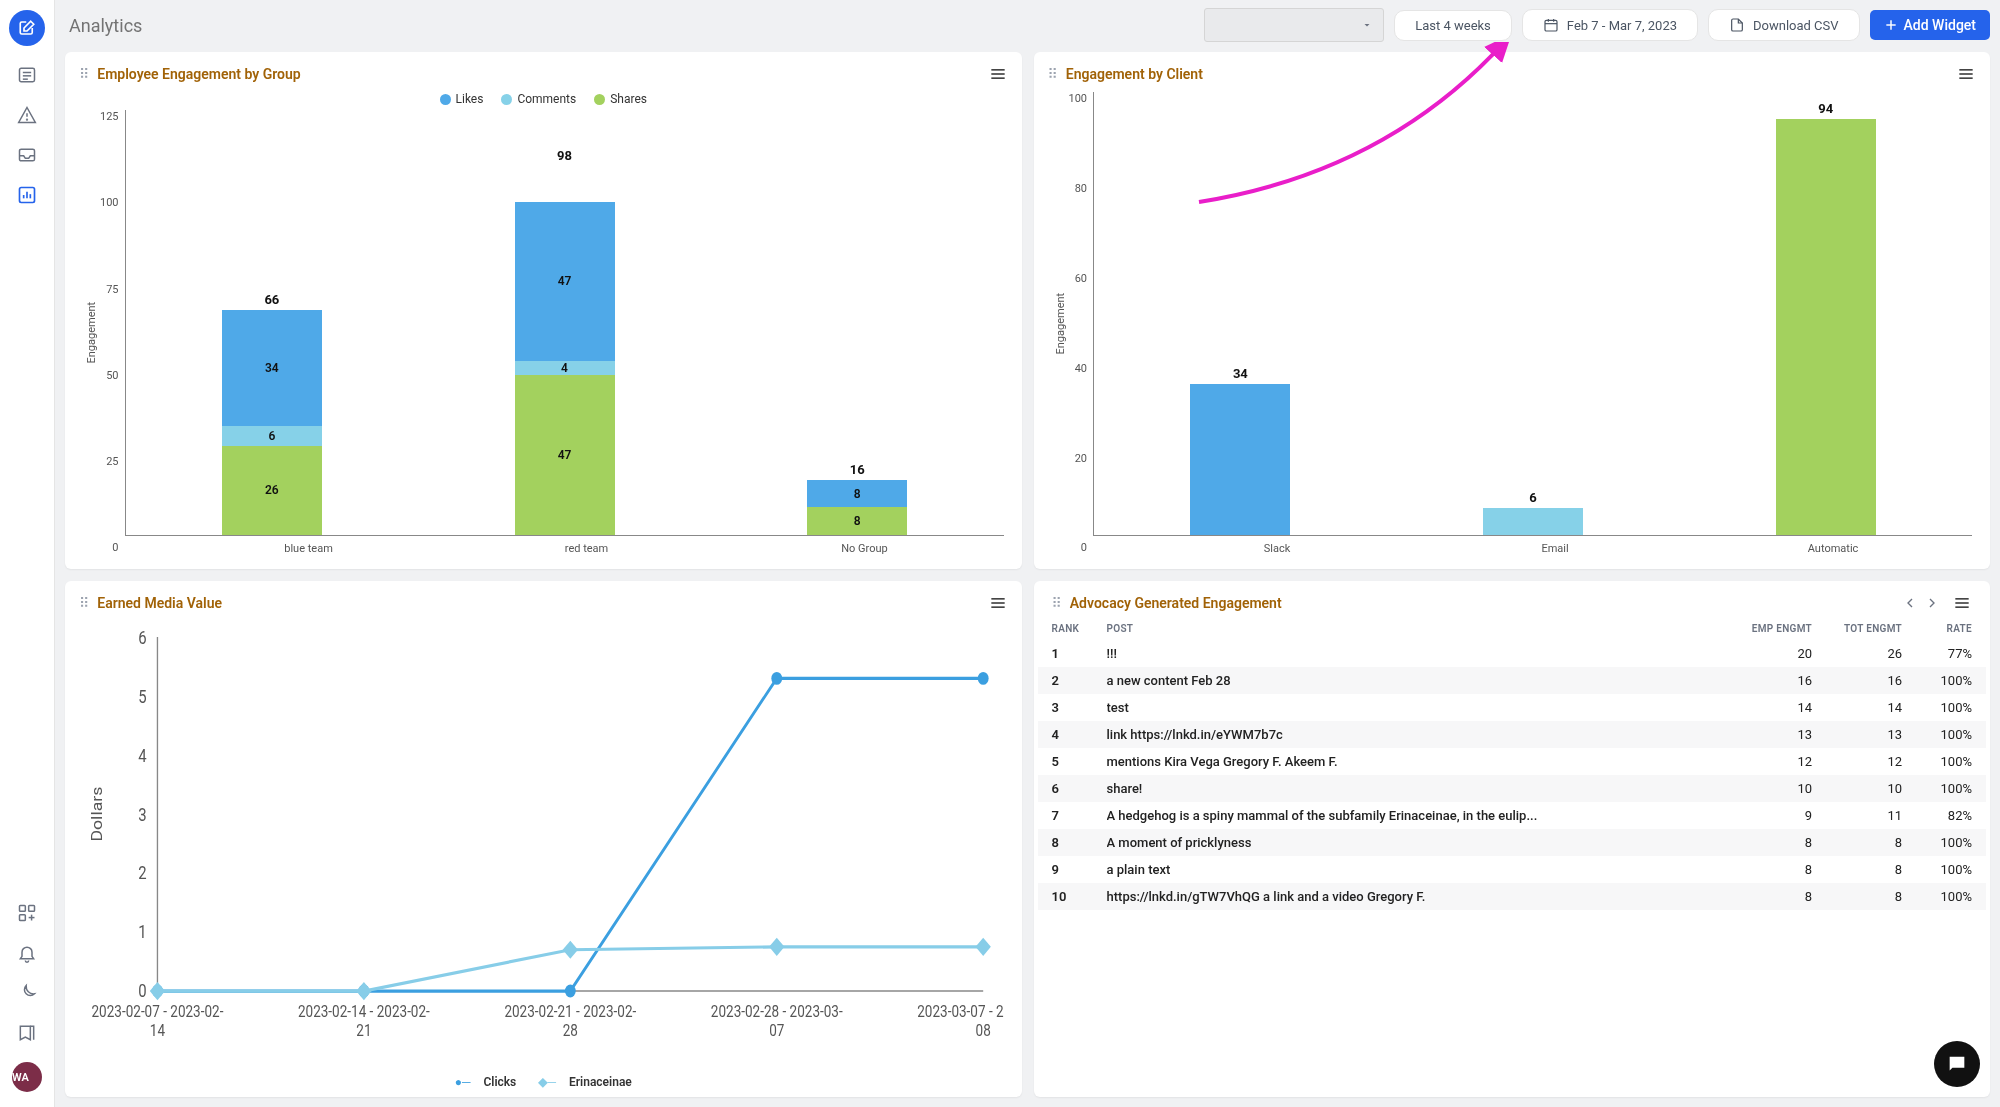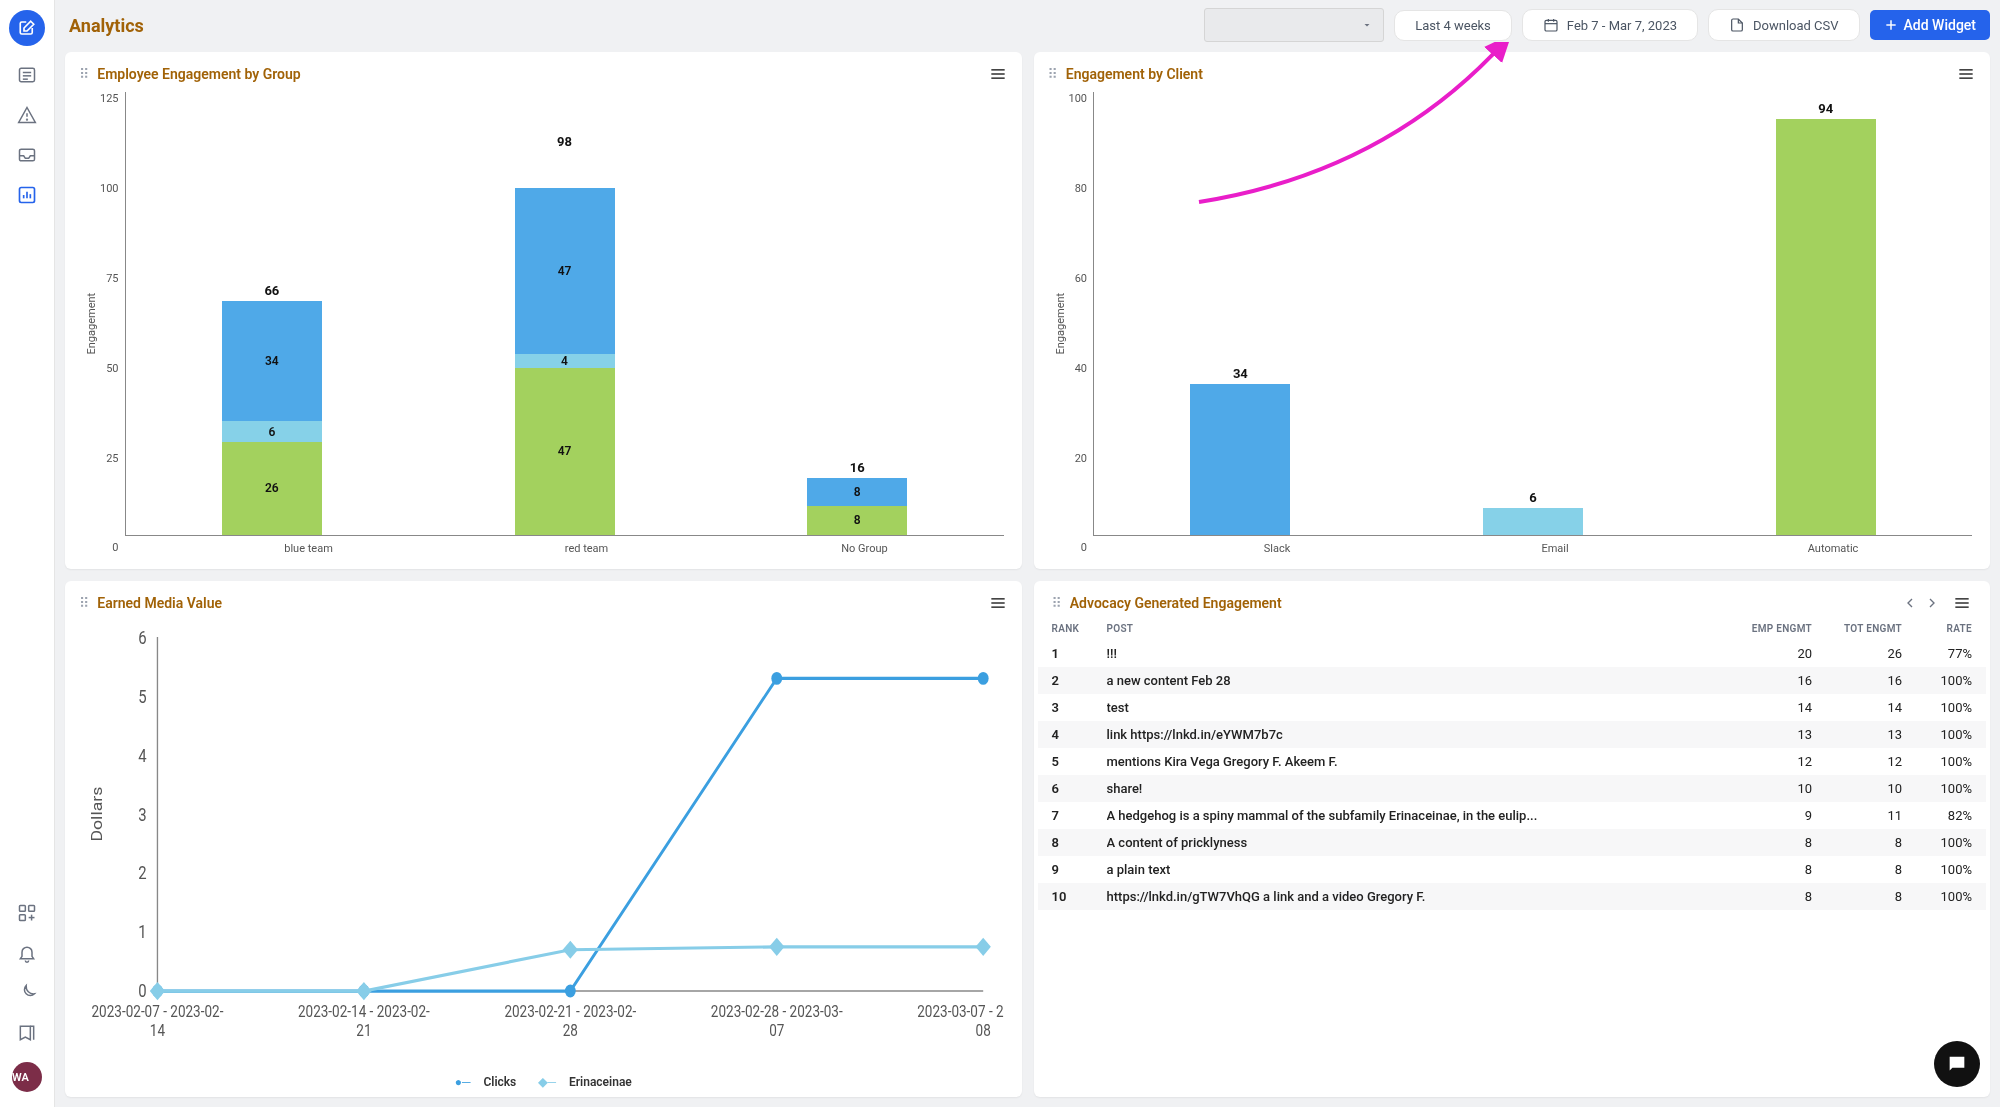--- a/index.html
+++ b/index.html
@@ -6,21 +6,21 @@
 body { background: #f0f1f3; display: flex; height: 100vh; overflow: hidden; }
 .sidebar { width: 55px; background: #fff; display: flex; flex-direction: column; align-items: center; padding-top: 10px; border-right: 1px solid #e5e5e5; }
 .sidebar-top { flex: 1; display: flex; flex-direction: column; gap: 18px; align-items: center; }
 .sidebar-bottom { display: flex; flex-direction: column; gap: 18px; align-items: center; padding-bottom: 15px; }
 .sidebar .icon { width: 22px; height: 22px; display:flex; align-items:center; justify-content:center; color:#6b7280; cursor:pointer; }
 .sidebar .edit-btn { width: 36px; height: 36px; background: #2563eb; border-radius: 50%; display:flex; align-items:center; justify-content:center; color:#fff; }
 .sidebar .active { color: #2563eb; }
 .avatar { width: 30px; height: 30px; border-radius: 50%; background:#7c2d48; color:#fff; font-size:11px; font-weight:600; display:flex; align-items:center; justify-content:flex-start; }
 .main { flex:1; display:flex; flex-direction:column; overflow:hidden; }
 .topbar { display:flex; align-items:center; padding: 8px 10px 0 10px; }
-.page-title { font-size:18px; font-weight:700; color:#a16207; padding-left:4px; }
+.page-title { font-size:18px; font-weight:400; color:#737373; padding-left:4px; }
 .topbar-right { margin-left:auto; display:flex; gap:10px; align-items:center; }
 .pill { background:#fff; border:1px solid #e5e5e5; border-radius:10px; padding:7px 20px; font-size:13px; color:#4b5563; cursor:pointer; display:flex; align-items:center; gap:8px; }
 .dropdown-empty { width:180px; background:#e9eaec; border:1px solid #d5d5d5; border-radius:3px; height:34px; display:flex; align-items:center; justify-content:flex-end; padding-right:10px; color:#6b7280; }
 .btn-primary { background:#2563eb; color:#fff; border-radius:5px; padding:7px 14px; font-size:14px; font-weight:500; cursor:pointer; display:flex; align-items:center; gap:6px; }
 .content { flex:1; padding:10px; display:grid; grid-template-columns:1fr 1fr; grid-template-rows:1fr 1fr; gap:12px; overflow:auto; }
 .card { background:#fff; border-radius:6px; box-shadow:0 1px 2px rgba(0,0,0,.06); display:flex; flex-direction:column; }
 .card-header { display:flex; align-items:center; padding:12px 14px 4px 14px; }
 .drag-handle { color:#9ca3af; margin-right:8px; cursor:grab; font-size:14px; }
 .card-title { font-size:14px; font-weight:600; color:#a16207;text-align:center; }
 .hamburger { margin-left:auto; color:#444; cursor:pointer; }
@@ -171,20 +171,34 @@
         <span class="card-title">Employee Engagement by Group</span>
         <span class="hamburger">
           <svg width="20" height="20" viewBox="0 0 24 24" stroke="currentColor" stroke-width="2">
               <line x1="4" y1="7" x2="20" y2="7"></line>
               <line x1="4" y1="12" x2="20" y2="12"></line>
               <line x1="4" y1="17" x2="20" y2="17"></line>
             </svg>
         </span>
       </div>
       <div class="chart-body">
+        <div class="legend-row">
+          <div class="legend-item">
+              <span class="swatch" style="background:#4fa9e8"></span>
+              <span>Likes</span>
+            </div>
+          <div class="legend-item">
+              <span class="swatch" style="background:#86d1e8"></span>
+              <span>Comments</span>
+            </div>
+          <div class="legend-item">
+              <span class="swatch" style="background:#a3d15e"></span>
+              <span>Shares</span>
+            </div>
+        </div>
         <div class="plot">
           <div class="y-axis-label">Engagement</div>
           <div class="y-ticks" id="c1-yticks">
               <span>125</span>
               <span>100</span>
               <span>75</span>
               <span>50</span>
               <span>25</span>
               <span>0</span>
             </div>
@@ -406,21 +420,21 @@
           </div>
           <div class="tbl-row">
             <span style="font-weight:600">7</span>
             <span class="post">A hedgehog is a spiny mammal of the subfamily Erinaceinae, in the eulip...</span>
             <span class="num">9</span>
             <span class="num">11</span>
             <span class="num">82%</span>
           </div>
           <div class="tbl-row">
             <span style="font-weight:600">8</span>
-            <span class="post">A content of pricklyness</span>
+            <span class="post">A moment of pricklyness</span>
             <span class="num">8</span>
             <span class="num">8</span>
             <span class="num">100%</span>
           </div>
           <div class="tbl-row">
             <span style="font-weight:600">9</span>
             <span class="post">a plain text</span>
             <span class="num">8</span>
             <span class="num">8</span>
             <span class="num">100%</span>

